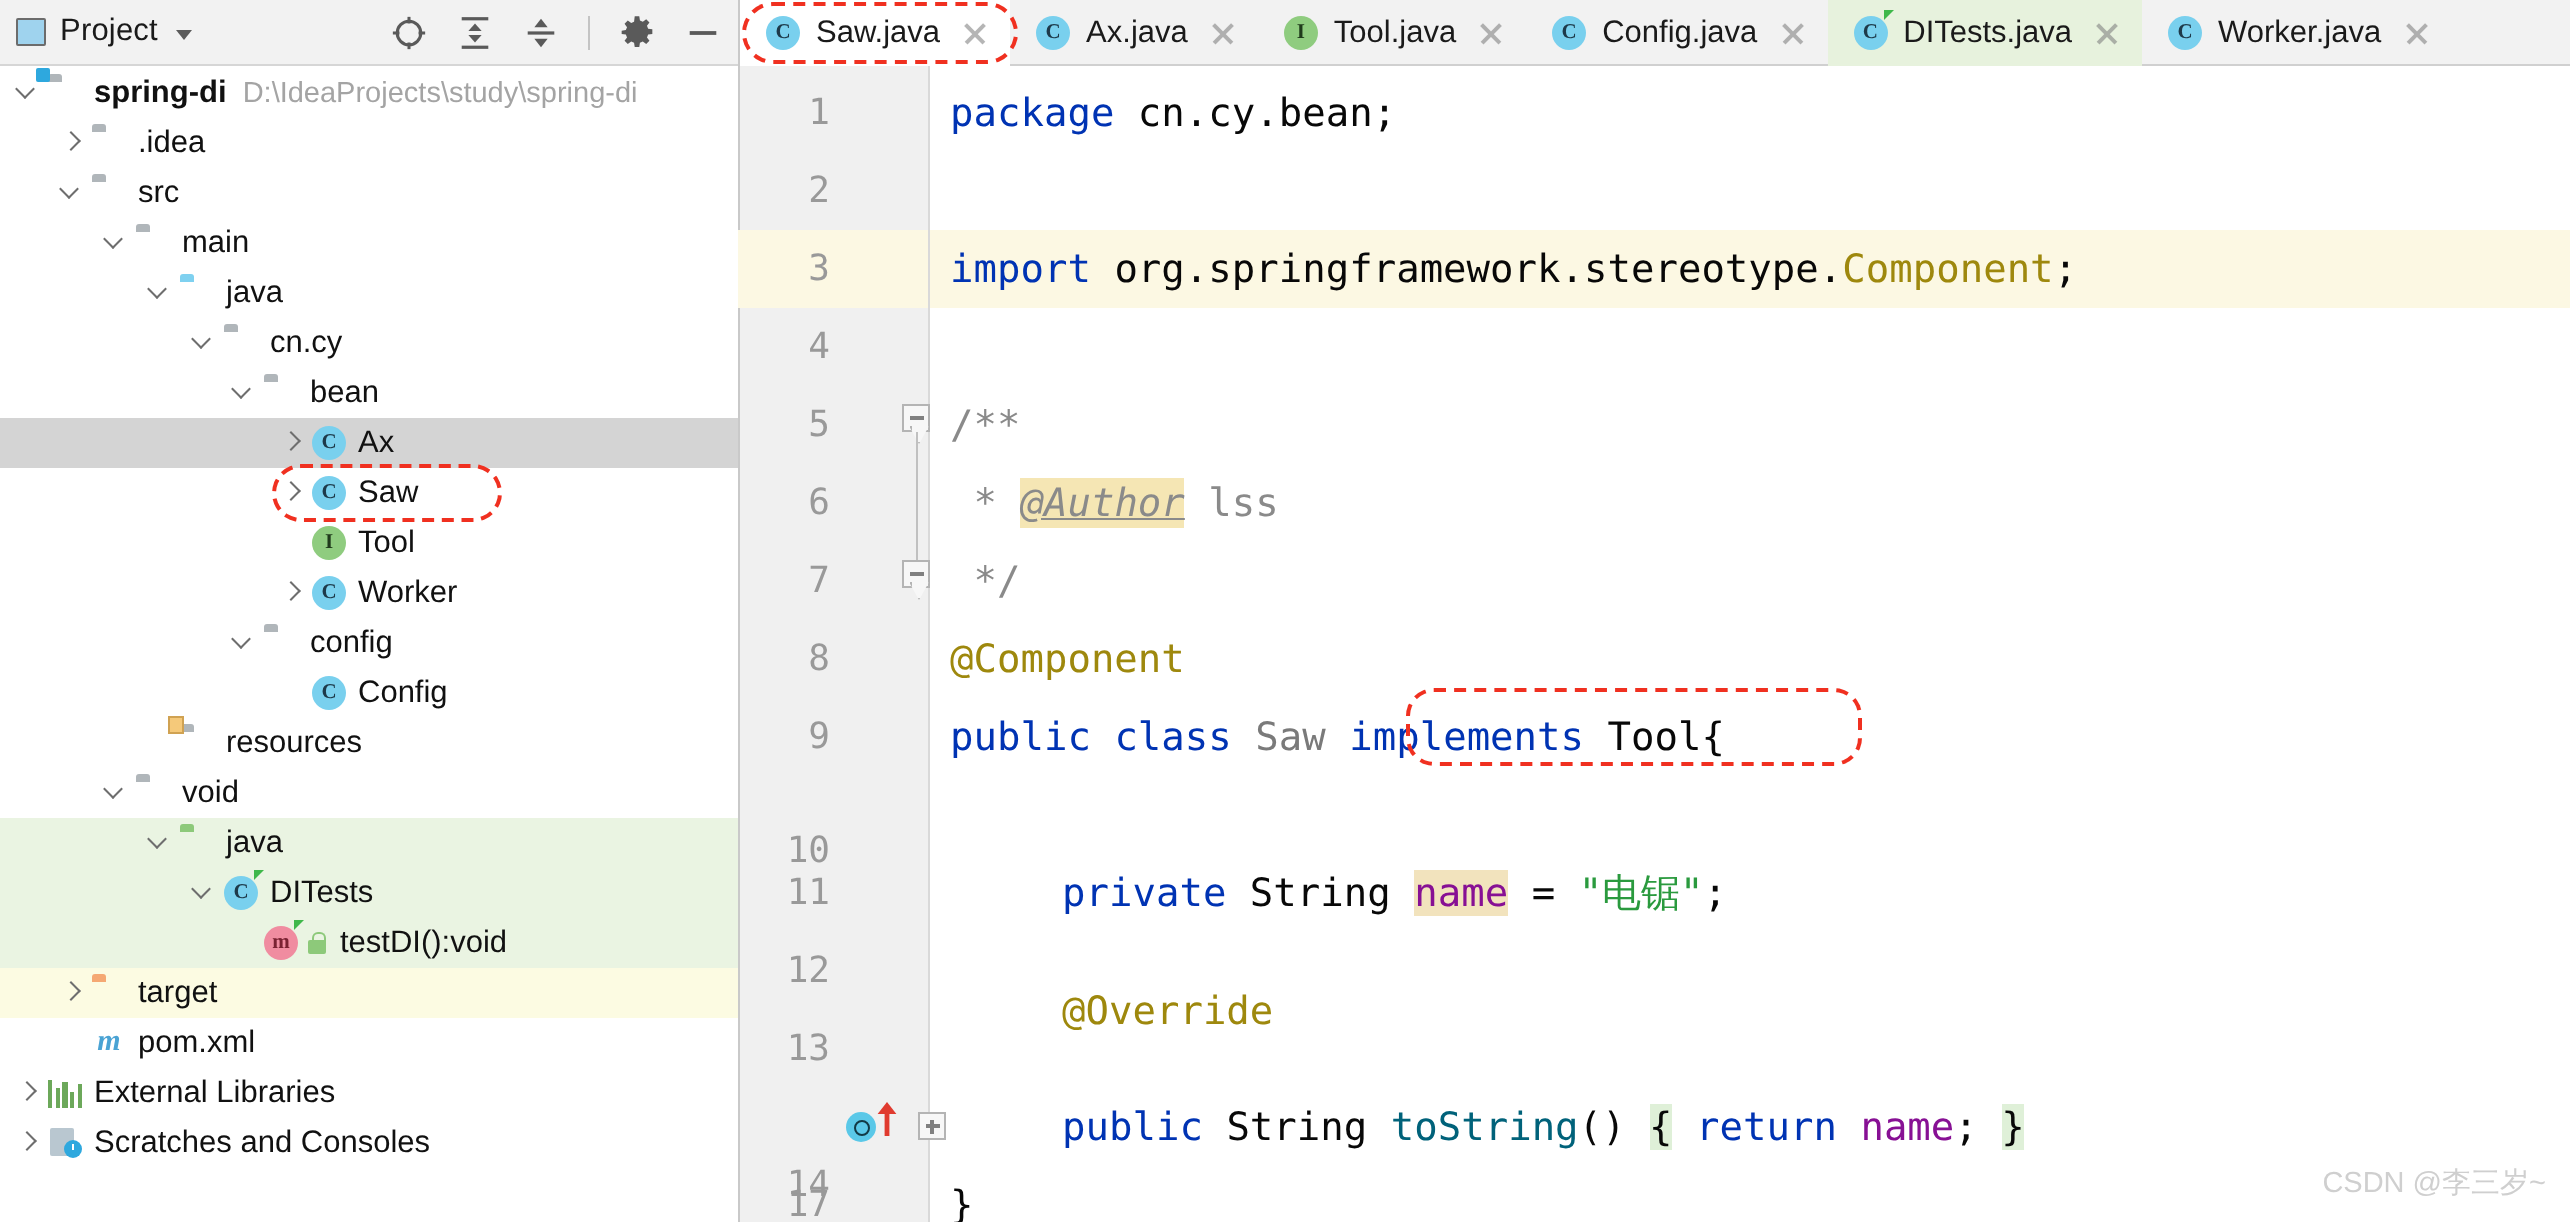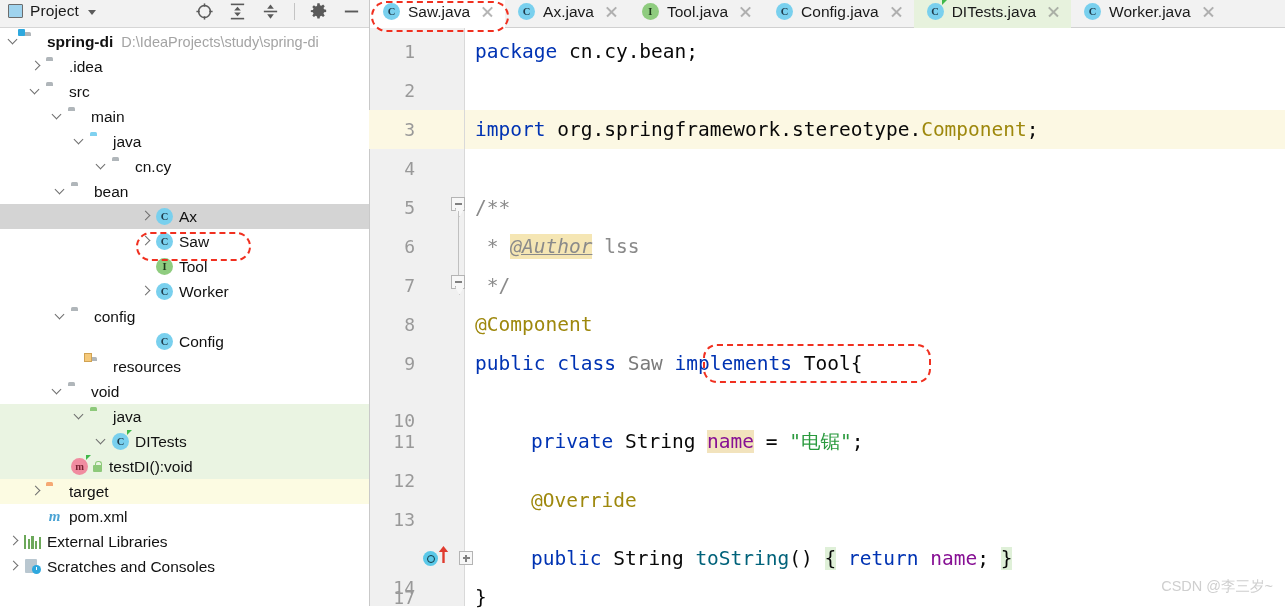--- a/index.html
+++ b/index.html
@@ -2,21 +2,21 @@
 <html><head>
 <meta charset="utf-8">
 <style>
   * { box-sizing: border-box; margin: 0; padding: 0; }
   html, body {
     width: 1285px; height: 611px;
     background: #ffffff;
     font-family: "Liberation Sans", sans-serif;
     overflow: hidden;
   }
-  #app { position: relative; width: 1285px; height: 606px; display: flex; align-items: flex-end; }
+  #app { position: relative; width: 1285px; height: 606px; display: flex; }
 
   
   #left-panel {
     width: 370px; height: 611px;
     background: #ffffff;
     border-right: 1px solid #c9c9c9;
     position: relative;
     flex: 0 0 370px;
   }
   #panel-header {
@@ -135,21 +135,21 @@
   }
   .lib-ico { width: 17px; height: 14px; flex: 0 0 17px; display: flex; align-items: flex-end; gap: 1.5px; }
   .lib-ico i { display: block; width: 2.5px; background: #6ca85a; }
   .scr-ico { width: 17px; height: 15px; flex: 0 0 17px; position: relative; }
   .scr-ico .pg { position: absolute; left: 1px; top: 0; width: 12px; height: 14px; background: #b9c7d0; border-radius: 1px; }
   .scr-ico .cl { position: absolute; right: 0px; bottom: 0px; width: 9px; height: 9px; border-radius: 50%; background: #2ea8de; }
   .scr-ico .cl::after { content:""; position:absolute; left:4px; top:1.5px; width:1px; height:3.5px; background:#fff; }
 
   
   .i0{padding-left:8px}.i1{padding-left:30px}.i2{padding-left:52px}.i3{padding-left:74px}
-  .i4{padding-left:96px}.i5{padding-left:55px}.i6{padding-left:140px}
+  .i4{padding-left:96px}.i5{padding-left:116px}.i6{padding-left:140px}
 
   
   #right-panel { flex: 1; height: 611px; position: relative; background: #ffffff; }
   #tabbar {
     height: 33px; width: 100%; background: #f2f2f2;
     border-bottom: 1px solid #d0d0d0;
     display: flex; align-items: stretch; position: relative;
   }
   .tab {
     display: flex; align-items: center; gap: 8px;

